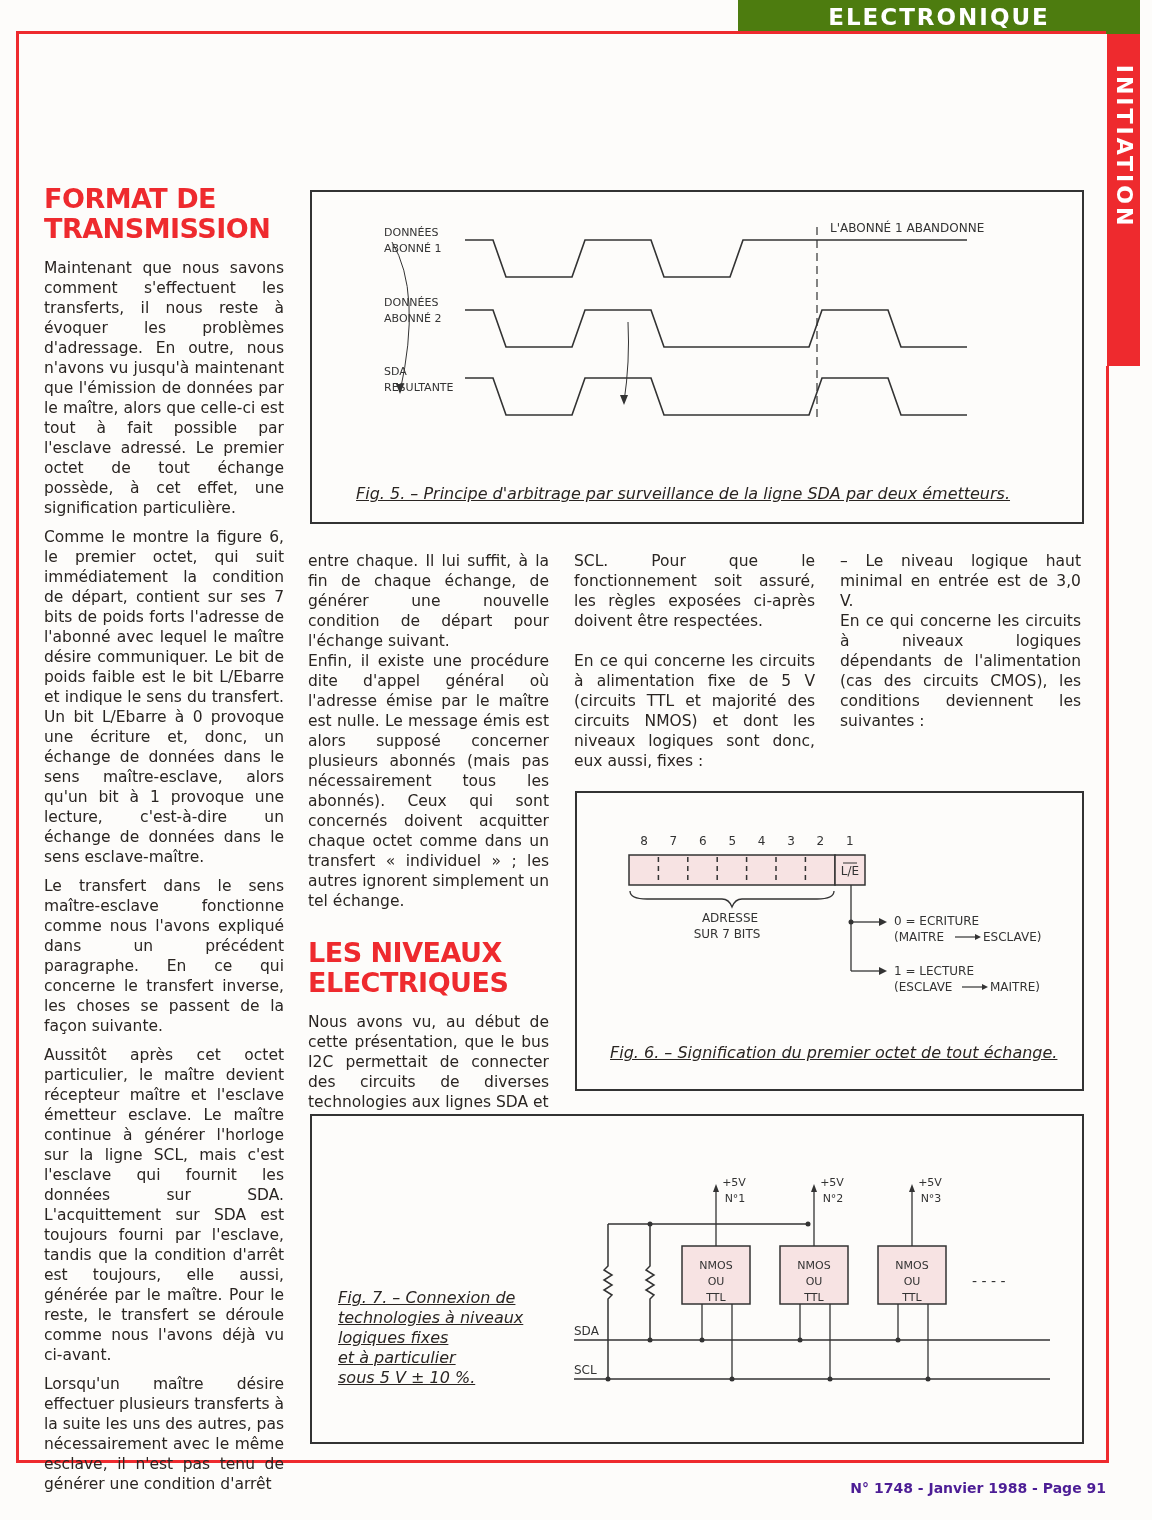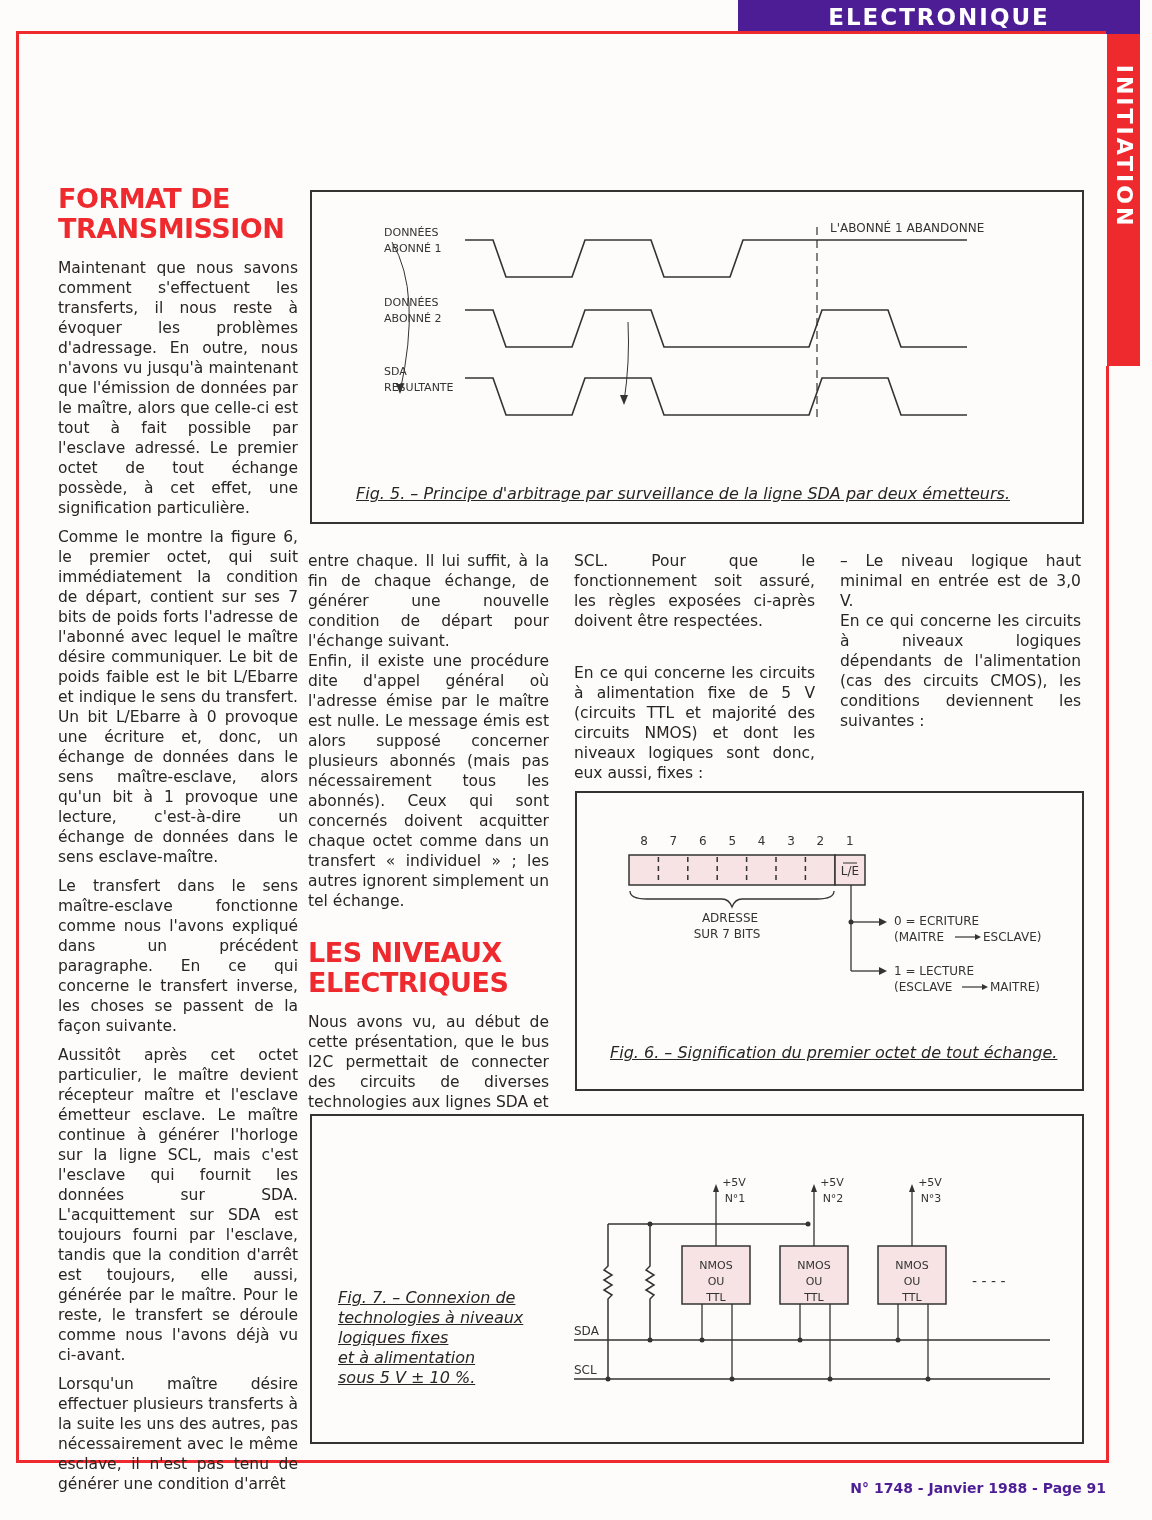--- a/index.html
+++ b/index.html
@@ -3,21 +3,21 @@
 <meta charset="utf-8">
 <style>
   html, body { margin: 0; padding: 0; }
   body {
     width: 1152px; height: 1520px; position: relative; overflow: hidden;
     background: #fdfcfa; color: #2a2522;
     font-family: "DejaVu Sans", sans-serif;
   }
   .tab-top {
     position: absolute; left: 738px; top: 0; width: 402px; height: 34px;
-    background: #4c1d95; color: #fff; font-weight: bold; font-size: 23px;
+    background: #4d7c0f; color: #fff; font-weight: bold; font-size: 23px;
     letter-spacing: 2px; line-height: 34px; text-align: center;
     font-family: "DejaVu Sans", sans-serif;
   }
   .tab-side {
     position: absolute; left: 1107px; top: 34px; width: 33px; height: 332px;
     background: #ee2a2e;
   }
   .tab-side span {
     position: absolute; left: 50%; top: 100px; color: #fff; font-weight: bold;
     font-size: 22px; letter-spacing: 3px; white-space: nowrap;
@@ -48,21 +48,21 @@
 </head>
 <body>
 
 <div class="tab-top">ELECTRONIQUE</div>
 <div class="tab-side">
     <span>INITIATION</span>
   </div>
 <div class="frame"></div>
 <div class="frame-right"></div>
 
-<div class="col" style="left:58px; top:184px; width:240px;">
+<div class="col" style="left:44px; top:184px; width:240px;">
   <h2 class="red">
     <span>FORMAT DE</span><br>
     <span>TRANSMISSION</span>
   </h2>
   <div style="height:14px"></div>
   <p>Maintenant que nous savons comment s'effectuent les transferts, il nous reste à évoquer les problèmes d'adressage. En outre, nous n'avons vu jusqu'à maintenant que l'émission de données par le maître, alors que celle-ci est tout à fait possible par l'esclave adressé. Le premier octet de tout échange possède, à cet effet, une signification particulière.</p>
   <p>Comme le montre la figure 6, le premier octet, qui suit immédiatement la condition de départ, contient sur ses 7 bits de poids forts l'adresse de l'abonné avec lequel le maître désire communiquer. Le bit de poids faible est le bit L/Ebarre et indique le sens du transfert. Un bit L/Ebarre à 0 provoque une écriture et, donc, un échange de données dans le sens maître-esclave, alors qu'un bit à 1 provoque une lecture, c'est-à-dire un échange de données dans le sens esclave-maître.</p>
   <p>Le transfert dans le sens maître-esclave fonctionne comme nous l'avons expliqué dans un précédent paragraphe. En ce qui concerne le transfert inverse, les choses se passent de la façon suivante.</p>
   <p>Aussitôt après cet octet particulier, le maître devient récepteur maître et l'esclave émetteur esclave. Le maître continue à générer l'horloge sur la ligne SCL, mais c'est l'esclave qui fournit les données sur SDA. L'acquittement sur SDA est toujours fourni par l'esclave, tandis que la condition d'arrêt est toujours, elle aussi, générée par le maître. Pour le reste, le transfert se déroule comme nous l'avons déjà vu ci-avant.</p>
   <p class="tight">Lorsqu'un maître désire effectuer plusieurs transferts à la suite les uns des autres, pas nécessairement avec le même esclave, il n'est pas tenu de générer une condition d'arrêt</p>
@@ -74,21 +74,21 @@
   <div style="height:18px"></div>
   <h2 class="red">
     <span>LES NIVEAUX</span><br>
     <span>ELECTRIQUES</span>
   </h2>
   <div style="height:14px"></div>
   <p class="tight">Nous avons vu, au début de cette présentation, que le bus I2C permettait de connecter des circuits de diverses technologies aux lignes SDA et</p>
 </div>
 
 <div class="col" style="left:574px; top:551px; width:241px;">
-  <p style="margin-bottom:32px">SCL. Pour que le fonctionnement soit assuré, les règles exposées ci-après doivent être respectées.</p>
+  <p style="margin-bottom:20px">SCL. Pour que le fonctionnement soit assuré, les règles exposées ci-après doivent être respectées.</p>
   <p>En ce qui concerne les circuits à alimentation fixe de 5 V (circuits TTL et majorité des circuits NMOS) et dont les niveaux logiques sont donc, eux aussi, fixes :</p>
 </div>
 
 <div class="col" style="left:840px; top:551px; width:241px;">
   <p class="tight">– Le niveau logique haut minimal en entrée est de 3,0 V.</p>
   <p>En ce qui concerne les circuits à niveaux logiques dépendants de l'alimentation (cas des circuits CMOS), les conditions deviennent les suivantes :</p>
 </div>
 
 <div class="figbox" style="left:310px; top:190px; width:770px; height:330px;">
   <svg id="fig5svg" width="770" height="330">
@@ -211,18 +211,18 @@
         <circle cx="586" cy="224" r="2.5" fill="#333"></circle>
         <line x1="616" y1="188" x2="616" y2="263" stroke="#333" stroke-width="1.3"></line>
         <circle cx="616" cy="263" r="2.5" fill="#333"></circle>
       </g>
     <text x="660" y="170" font-size="14">- - - -</text>
   </svg>
   <div class="caption" style="left:26px; top:172px; line-height:20px; font-size:16px;">
     <div>Fig. 7. – Connexion de</div>
     <div>technologies à niveaux</div>
     <div>logiques fixes</div>
-    <div>et à alimentation</div>
+    <div>et à particulier</div>
     <div>sous 5 V ± 10 %.</div>
   </div>
 </div>
 
 <div class="footer">N° 1748 - Janvier 1988 - Page 91</div>
 
 </body></html>

